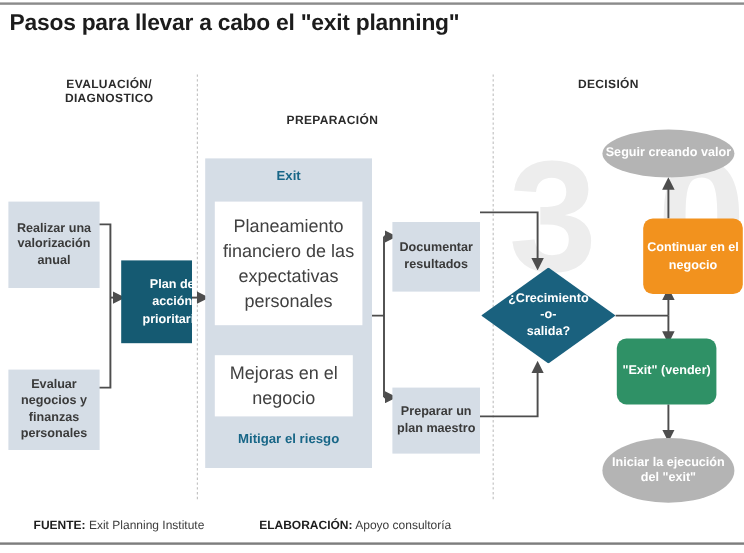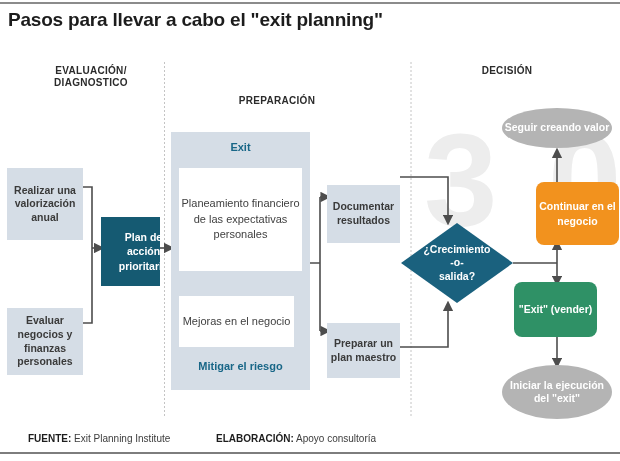--- a/index.html
+++ b/index.html
@@ -5,21 +5,21 @@
   html,body{margin:0;padding:0;background:#fff;}
   .canvas{position:relative;width:620px;height:461px;background:#ffffff;
           font-family:"Liberation Sans",sans-serif;overflow:hidden;}
   .abs{position:absolute;}
   .rule{background:#8b8b8b;}
   .title{left:8px;top:9px;width:600px;font-size:19px;font-weight:bold;color:#1c1c1c;letter-spacing:-0.2px;}
   .colhead{font-size:10px;font-weight:bold;color:#2b2b2b;text-align:center;line-height:12px;letter-spacing:0.3px;}
   .watermark{font-size:132px;font-weight:bold;color:#ededed;line-height:1;z-index:0;}
   .flow{display:flex;align-items:center;justify-content:center;text-align:center;z-index:2;box-sizing:border-box;padding:2px;}
   .light{background:#d5dde6;color:#3a3a3a;font-weight:bold;font-size:10.5px;line-height:1.3;margin-top:18px;}
-  .whitebox{background:#ffffff;color:#414141;font-weight:normal;font-size:11px;line-height:1.4;}
+  .whitebox{background:#ffffff;color:#414141;font-weight:normal;font-size:15px;line-height:1.4;}
   .dark{background:#155a72;color:#ffffff;font-weight:bold;font-size:10.5px;line-height:1.35;padding-left:28px;}
   .container{background:#d5dde6;z-index:2;}
   .teal-label{color:#186687;font-weight:bold;font-size:11px;text-align:center;}
   .diamond{background:#1a617e;color:#fff;font-weight:bold;font-size:10.5px;line-height:1.3;
            clip-path:polygon(50% 0,100% 50%,50% 100%,0 50%);}
   .ellipse{background:#b4b4b4;color:#fff;font-weight:bold;font-size:10.5px;line-height:1.25;border-radius:50%;}
   .orange{background:#f2921e;color:#fff;font-weight:bold;font-size:10.5px;line-height:1.4;border-radius:8px;}
   .green{background:#2f9166;color:#fff;font-weight:bold;font-size:10.5px;line-height:1.4;border-radius:8px;}
   .footer{top:433px;font-size:10px;color:#3c3c3c;padding-left:20px;}
   .footer b{color:#1d1d1d;}

